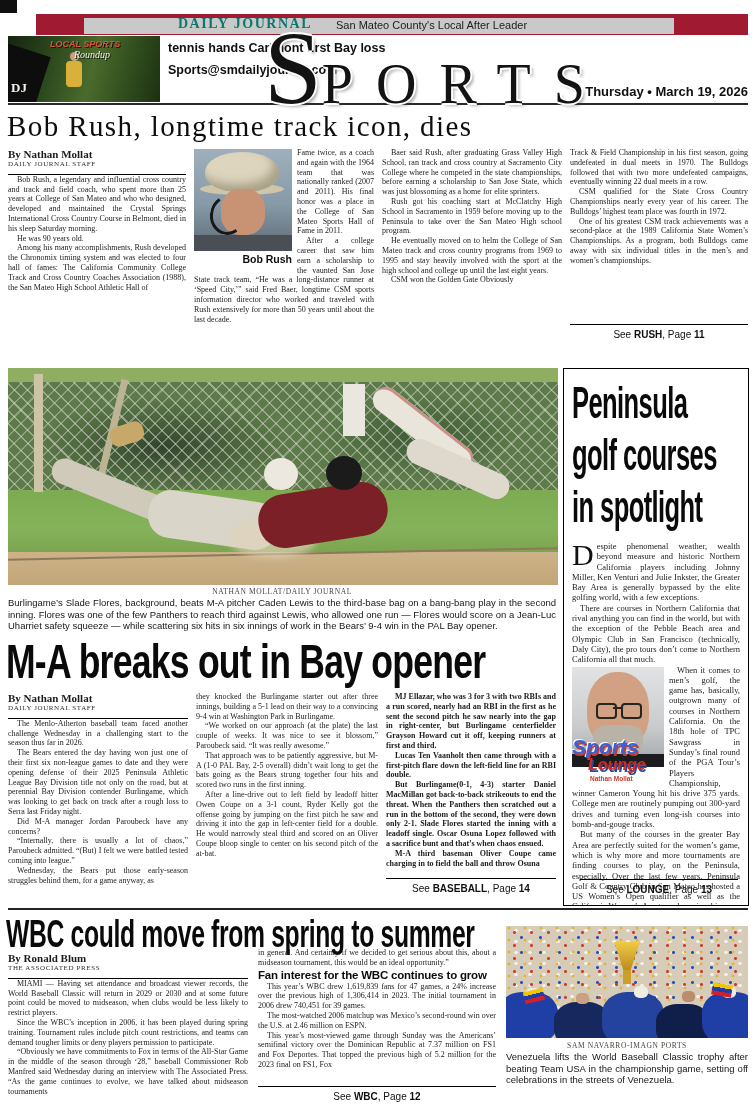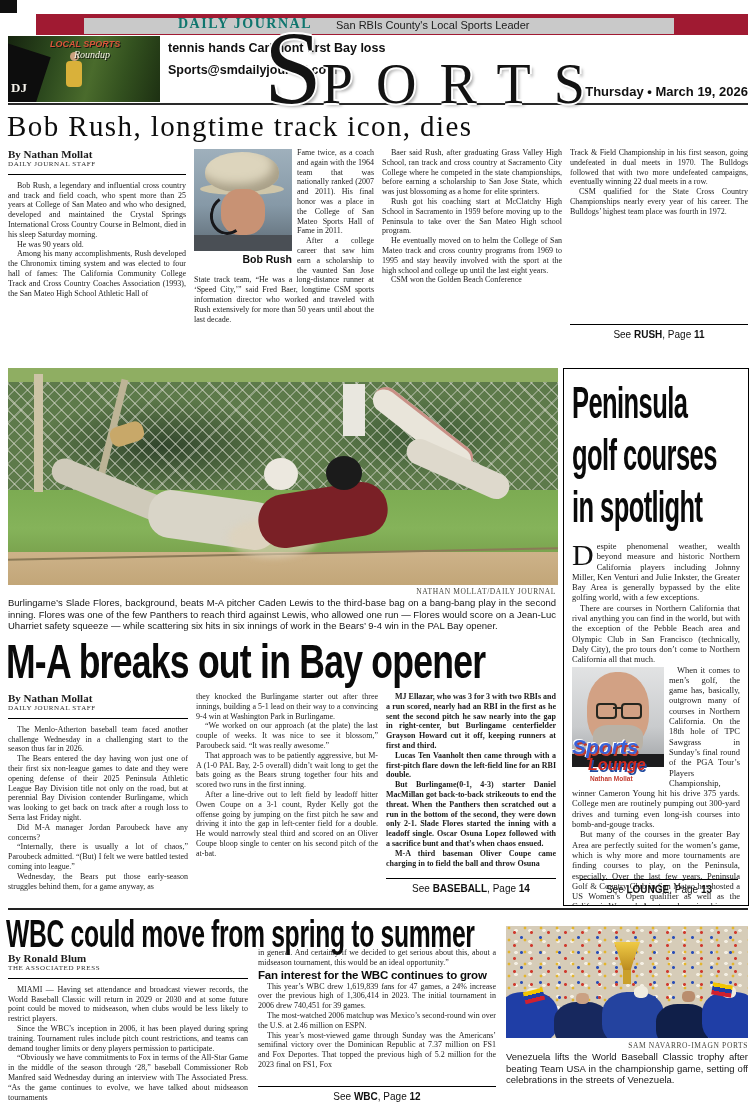--- a/index.html
+++ b/index.html
@@ -29,26 +29,26 @@
   .thumb-t1{position:absolute;left:42px;top:3px;color:#d8553a;font:bold italic 9px "Liberation Sans",sans-serif;
         text-shadow:1px 1px 0 #101810;}
   .thumb-t2{position:absolute;left:66px;top:13px;color:#f3efe2;font:italic 10px "Liberation Serif",serif;
         text-shadow:1px 1px 0 #101810;}
   .teaser{position:absolute;left:168px;top:40px;width:230px;font:bold 12.5px/16px "Liberation Sans",sans-serif;color:#101010;}
   .teaser .email{margin-top:6px;}
   
   .body-col{position:absolute;overflow:hidden;font-size:8px;line-height:9.8px;text-align:justify;color:#1b1b1b;}
   .body-col p{margin:0;text-indent:9px;}
   .body-col p.cont{text-indent:0;}
-  .byline{font-family:"Liberation Serif",serif;border-bottom:1.5px solid #000;padding-bottom:4px;margin-bottom:6px;}
+  .byline{font-family:"Liberation Serif",serif;border-bottom:1.5px solid #000;padding-bottom:4px;}
   .byline .who{font-weight:bold;font-size:11px;line-height:12px;}
   .byline .org{font-size:7px;letter-spacing:.6px;color:#2e2e2e;}
   .jump{font:10px "Liberation Sans",sans-serif;text-align:center;border-top:1.2px solid #000;padding-top:4px;color:#101010;}
   .jump b{font-weight:bold;}
-  .credit{font-size:7.5px;letter-spacing:.6px;color:#46463e;text-align:right;font-family:"Liberation Serif",serif;}
+  .credit{font-size:7.5px;letter-spacing:.6px;color:#46463e;text-align:center;font-family:"Liberation Serif",serif;}
   .caption{font:9.5px/11.5px "Liberation Sans",sans-serif;color:#161616;text-align:justify;}
   
   .rush-headline{position:absolute;left:7px;top:104px;font-size:29px;line-height:44px;letter-spacing:1.4px;
         color:#0d0d0d;white-space:nowrap;font-family:"Liberation Serif",serif;}
   .rush-col1{left:8px;top:148px;width:178px;height:202px;}
   .rush-col2{left:194px;top:148px;width:180px;height:202px;}
   .rush-col3{left:382px;top:148px;width:180px;height:202px;}
   .rush-col4{left:570px;top:148px;width:178px;height:172px;}
   .jump-rush{position:absolute;left:570px;top:324px;width:178px;}
   .rush-photo-wrap{float:left;width:98px;margin:1px 5px 1px 0;}
@@ -159,21 +159,21 @@
 </head>
 <body>
 
 <div class="page">
 
   <div class="corner-mark"></div>
   <div class="red-bar">
     <div class="gray-bar"></div>
   </div>
   <div class="paper-name">DAILY JOURNAL</div>
-  <div class="tagline">San RBIs County's Local Sports Leader</div>
+  <div class="tagline">San Mateo County's Local After Leader</div>
   <div class="sports-wordmark"><span class="big-s">S</span><span class="rest">PORTS</span></div>
   <div class="issue-date">Thursday • March 19, 2026</div>
 
   <div class="thumb">
     <div class="thumb-person-head"></div>
     <div class="thumb-person-body"></div>
     <div class="thumb-wedge"></div>
     <div class="thumb-dj">DJ</div>
     <div class="thumb-t1">LOCAL SPORTS</div>
     <div class="thumb-t2">Roundup</div>
@@ -186,21 +186,21 @@
 
   <div class="rush-headline">Bob Rush, longtime track icon, dies</div>
 
   <div class="body-col rush-col1">
     <div class="byline">
       <div class="who">By Nathan Mollat</div>
       <div class="org">DAILY JOURNAL STAFF</div>
     </div>
     <p>Bob Rush, a legendary and influential cross country and track and field coach, who spent more than 25 years at College of San Mateo and who who designed, developed and maintained the Crystal Springs International Cross Country Course in Belmont, died in his sleep Saturday morning.</p>
     <p>He was 90 years old.</p>
-    <p>Among his many accomplishments, Rush developed the Chronomix timing system and was elected to four hall of fames: The California Community College Track and Cross Country Coaches Association (1993), the San Mateo High School Athletic Hall of</p>
+    <p>Among his many accomplishments, Rush developed the Chronomix timing system and was elected to four hall of fames: The California Community College Track and Cross Country Coaches Association (1988), the San Mateo High School Athletic Hall of</p>
   </div>
 
   <div class="body-col rush-col2">
     <div class="rush-photo-wrap">
       <div class="rush-photo">
         <div class="rp-brim"></div>
         <div class="rp-hat"></div>
         <div class="rp-face"></div>
         <div class="rp-headset"></div>
         <div class="rp-mic"></div>
@@ -209,26 +209,27 @@
       <div class="rush-photo-cap">Bob Rush</div>
     </div>
     <p class="cont">Fame twice, as a coach and again with the 1964 team that was nationally ranked (2007 and 2011). His final honor was a place in the College of San Mateo Sports Hall of Fame in 2011.</p>
     <p>After a college career that saw him earn a scholarship to the vaunted San Jose State track team, “He was a long-distance runner at ‘Speed City,’” said Fred Baer, longtime CSM sports information director who worked and traveled with Rush extensively for more than 50 years until about the last decade.</p>
   </div>
 
   <div class="body-col rush-col3">
     <p>Baer said Rush, after graduating Grass Valley High School, ran track and cross country at Sacramento City College where he competed in the state championships, before earning a scholarship to San Jose State, which was just blossoming as a home for elite sprinters.</p>
     <p>Rush got his coaching start at McClatchy High School in Sacramento in 1959 before moving up to the Peninsula to take over the San Mateo High school program.</p>
     <p>He eventually moved on to helm the College of San Mateo track and cross country programs from 1969 to 1995 and stay heavily involved with the sport at the high school and college up until the last eight years.</p>
-    <p>CSM won the Golden Beach Conference</p>
+    <p>CSM won the Golden Gate Obviously</p>
   </div>
 
   <div class="body-col rush-col4">
     <p class="cont">Track &amp; Field Championship in his first season, going undefeated in dual meets in 1970. The Bulldogs followed that with two more undefeated campaigns, eventually winning 22 dual meets in a row.</p>
     <p>CSM qualified for the State Cross Country Championships nearly every year of his career. The Bulldogs’ highest team place was fourth in 1972.</p>
+    <p>One of his greatest CSM track achievements was a second-place at the 1989 California State Women’s Championships. As a program, both Bulldogs came away with six individual titles in the men’s and women’s championships.</p>
   </div>
   <div class="jump jump-rush"><span>See</span>&nbsp;<b>RUSH</b><span>, Page</span>&nbsp;<b>11</b></div>
 
   <div class="bb-photo">
     <div class="bb-topgrass"></div>
     <div class="bb-fence"></div>
     <div class="bb-sign"></div>
     <div class="bb-post1"></div>
     <div class="bb-post2"></div>
     <div class="bb-midgrass"></div>

